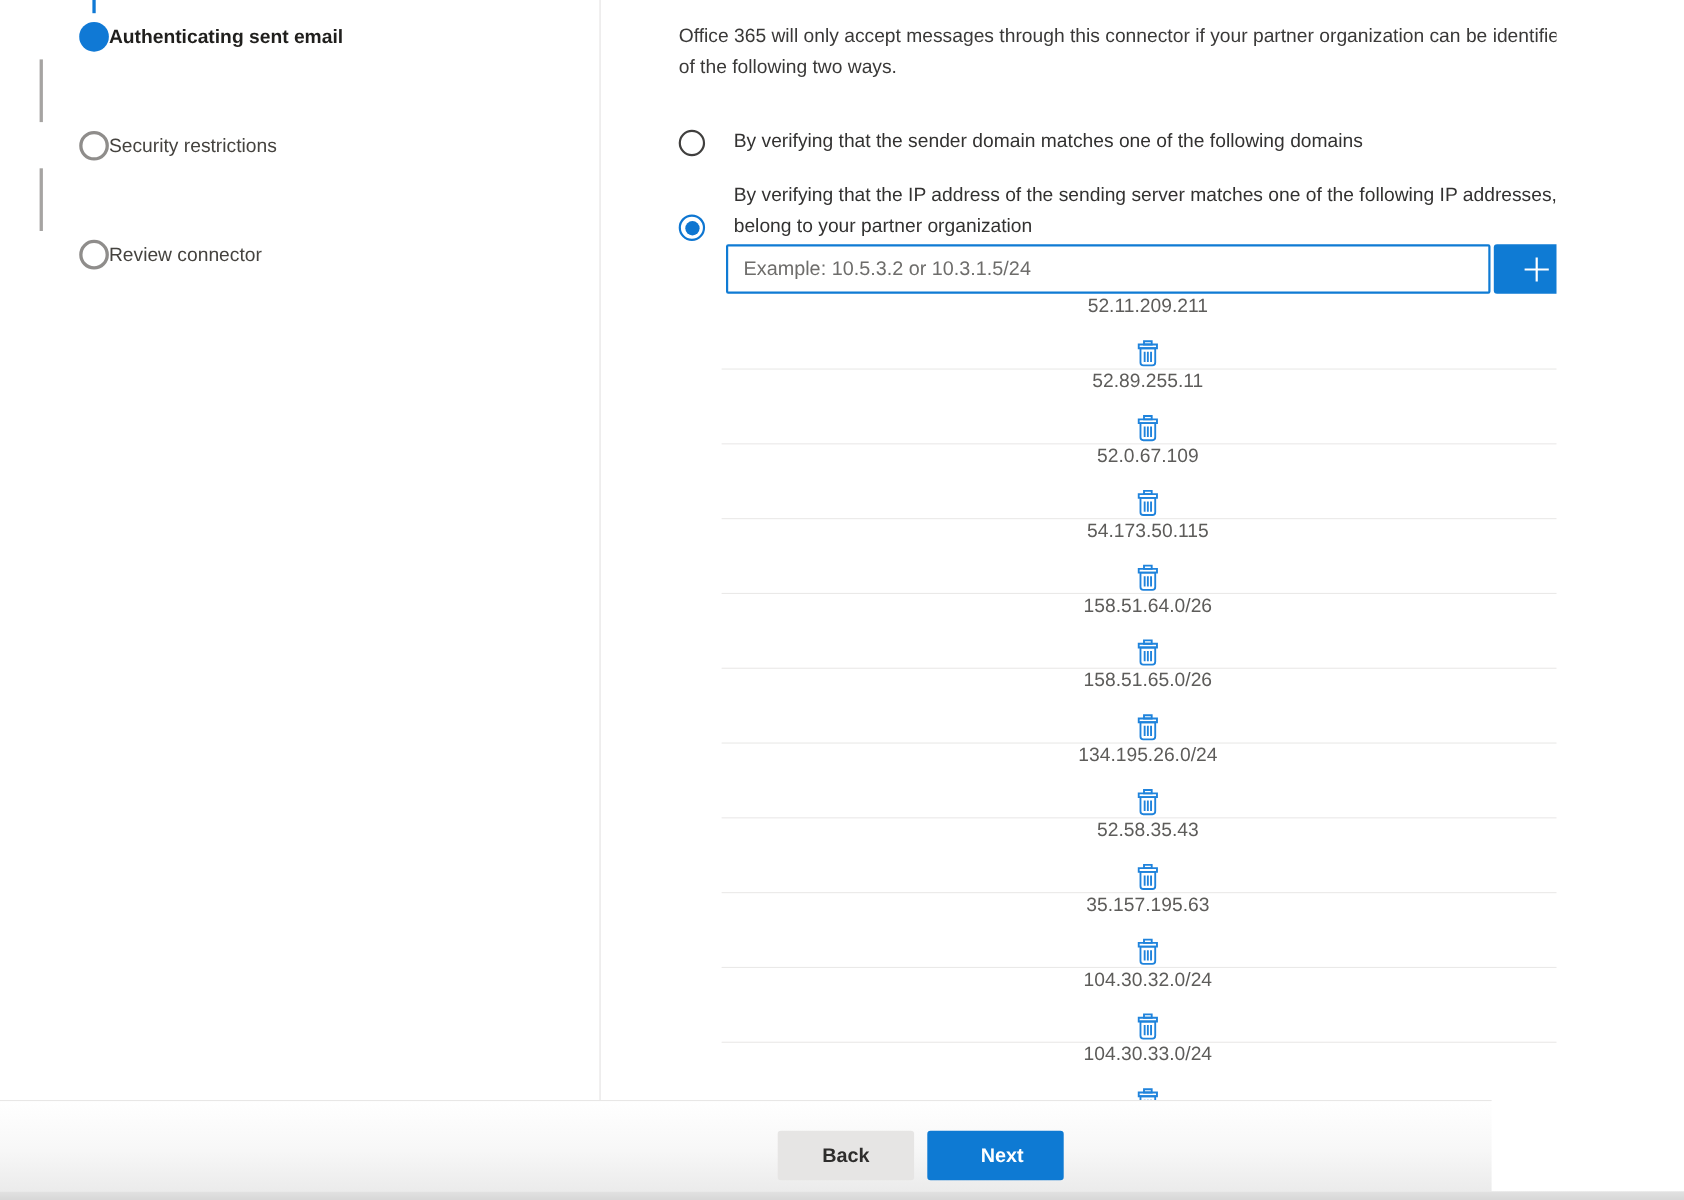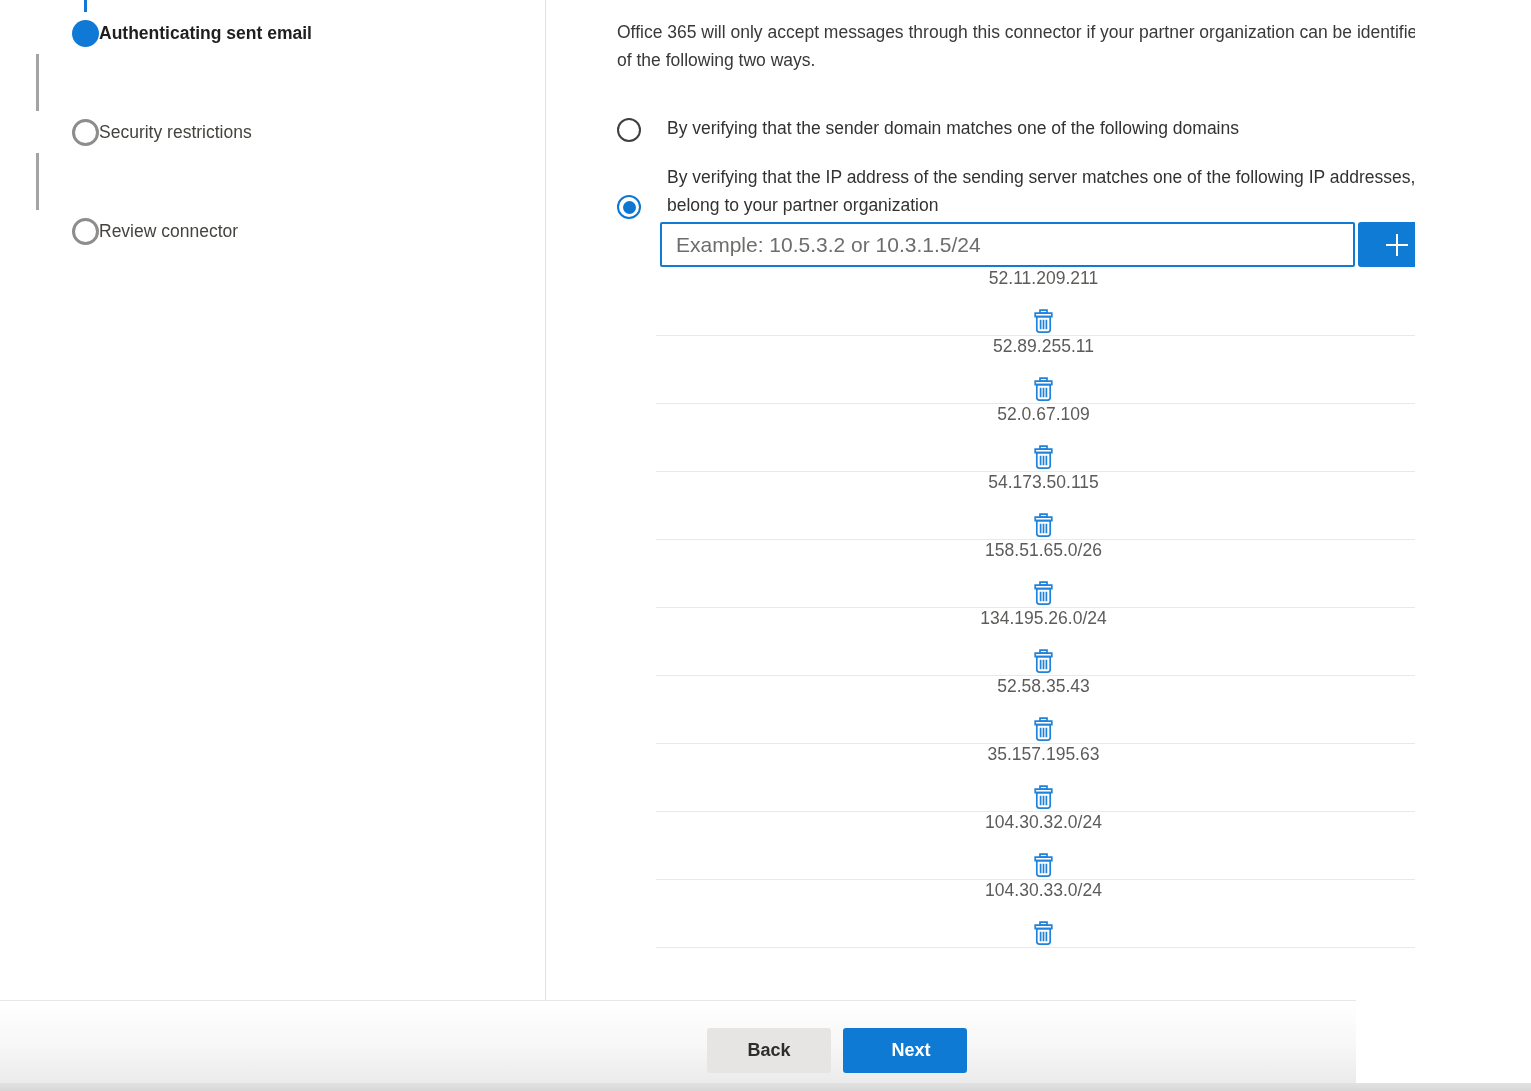--- a/index.html
+++ b/index.html
@@ -67,21 +67,21 @@
   }
 
   .input-row {
     position: absolute; left: 113px; top: 222px;
     display: flex; align-items: stretch; height: 45px;
   }
   .ip-input {
     width: 695px; height: 45px;
     border: 2px solid #0f7bd4; border-radius: 2px;
     font-family: "Liberation Sans", sans-serif;
-    font-size: 21px; color: #323130; padding: 0 14px;
+    font-size: 18px; color: #323130; padding: 0 14px;
     outline: none;
   }
   .ip-input::placeholder { color: #6e6d6b; opacity: 1; }
   .add-btn {
     width: 77px; height: 45px; margin-left: 3px;
     background: #0f7bd4; border: none; border-radius: 3px;
     display: flex; align-items: center; justify-content: center;
     cursor: pointer;
   }
 
@@ -225,20 +225,33 @@
             <g stroke="#1f83dc" stroke-width="1.7" fill="none">
               <path d="M8 4.2 h7 v3 h-7 z"></path>
               <path d="M3.2 7.2 h16.6 v3.4 h-16.6 z"></path>
               <path d="M4.8 10.6 h13.4 v13 a2.6 2.6 0 0 1 -2.6 2.6 h-8.2 a2.6 2.6 0 0 1 -2.6 -2.6 z"></path>
               <path d="M8.6 13.8 v9.4 M11.5 13.8 v9.4 M14.4 13.8 v9.4"></path>
             </g>
           </svg>
         </button>
       </div>
 
+      <div class="ip-row">
+        <span class="ip-text">158.51.64.0/26</span>
+        <button class="trash-btn">
+          <svg width="23" height="28" viewBox="0 0 23 28">
+            <g stroke="#1f83dc" stroke-width="1.7" fill="none">
+              <path d="M8 4.2 h7 v3 h-7 z"></path>
+              <path d="M3.2 7.2 h16.6 v3.4 h-16.6 z"></path>
+              <path d="M4.8 10.6 h13.4 v13 a2.6 2.6 0 0 1 -2.6 2.6 h-8.2 a2.6 2.6 0 0 1 -2.6 -2.6 z"></path>
+              <path d="M8.6 13.8 v9.4 M11.5 13.8 v9.4 M14.4 13.8 v9.4"></path>
+            </g>
+          </svg>
+        </button>
+      </div>
 
       <div class="ip-row">
         <span class="ip-text">158.51.65.0/26</span>
         <button class="trash-btn">
           <svg width="23" height="28" viewBox="0 0 23 28">
             <g stroke="#1f83dc" stroke-width="1.7" fill="none">
               <path d="M8 4.2 h7 v3 h-7 z"></path>
               <path d="M3.2 7.2 h16.6 v3.4 h-16.6 z"></path>
               <path d="M4.8 10.6 h13.4 v13 a2.6 2.6 0 0 1 -2.6 2.6 h-8.2 a2.6 2.6 0 0 1 -2.6 -2.6 z"></path>
               <path d="M8.6 13.8 v9.4 M11.5 13.8 v9.4 M14.4 13.8 v9.4"></path>

